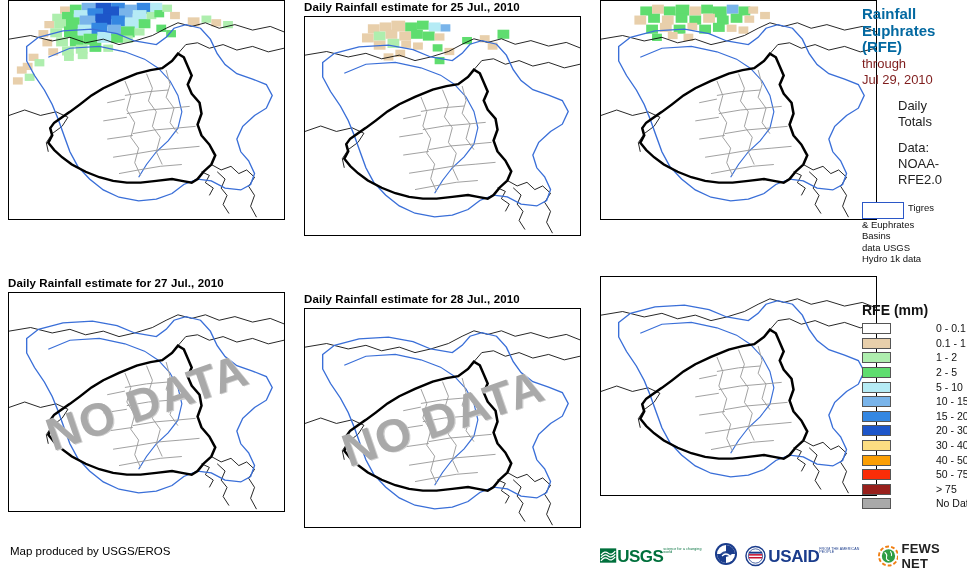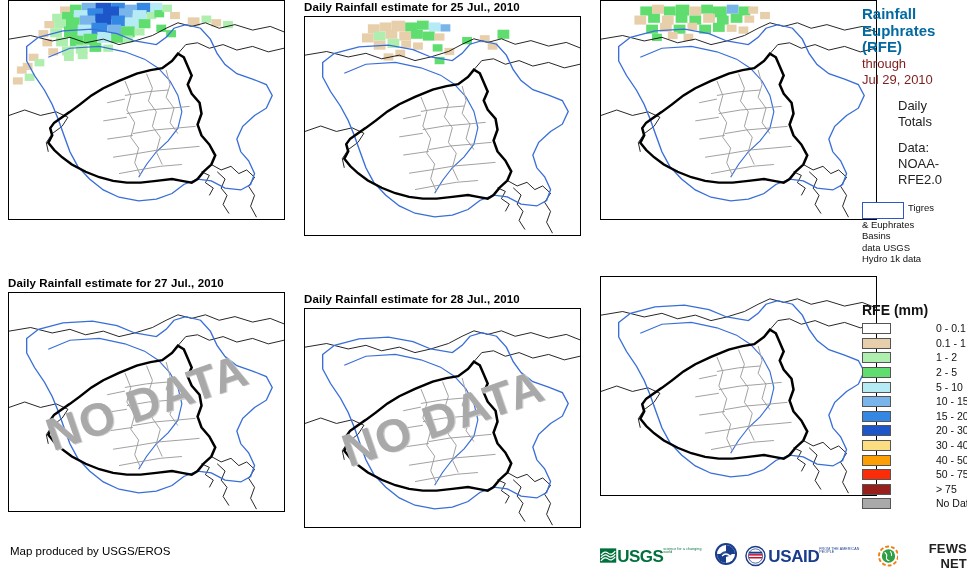--- a/index.html
+++ b/index.html
@@ -534,21 +534,21 @@
       <rect x="4" y="9" width="14" height="1.6" fill="#c8102e"></rect>
       <rect x="4" y="12" width="14" height="1.6" fill="#c8102e"></rect>
       <path d="M4 6.5 h14 v2 h-14 z" fill="#1a3c8c"></path>
     </svg>
     <span style="display:flex;flex-direction:row;line-height:1;margin-left:2px;">
       <span class="logo-txt" style="font-size:17px;color:#1a3c8c;letter-spacing:-.4px;">USAID</span>
       <span style="font-size:3.6px;color:#1a3c8c;letter-spacing:.1px;">FROM THE AMERICAN PEOPLE</span>
     </span>
   </span>
 
-  <span style="display:flex;align-items:center;text-align:right;">
+  <span style="display:flex;align-items:center;">
     <svg width="22" height="22" viewBox="0 0 22 22">
       <circle cx="11" cy="11" r="10" fill="none" stroke="#f07f13" stroke-width="2" stroke-dasharray="4 2.2"></circle>
       <circle cx="11" cy="11" r="7" fill="#2f9e44"></circle>
       <path d="M7 7 q3 2 2 5 q-1 3 3 4" stroke="#fff" stroke-width="1.1" fill="none"></path>
       <path d="M13 6 q2 3 1 5" stroke="#fff" stroke-width="1.1" fill="none"></path>
     </svg>
     <span class="logo-txt" style="font-size:13px;color:#222;margin-left:3px;letter-spacing:.2px;">FEWS NET</span>
   </span>
 </div>
 

